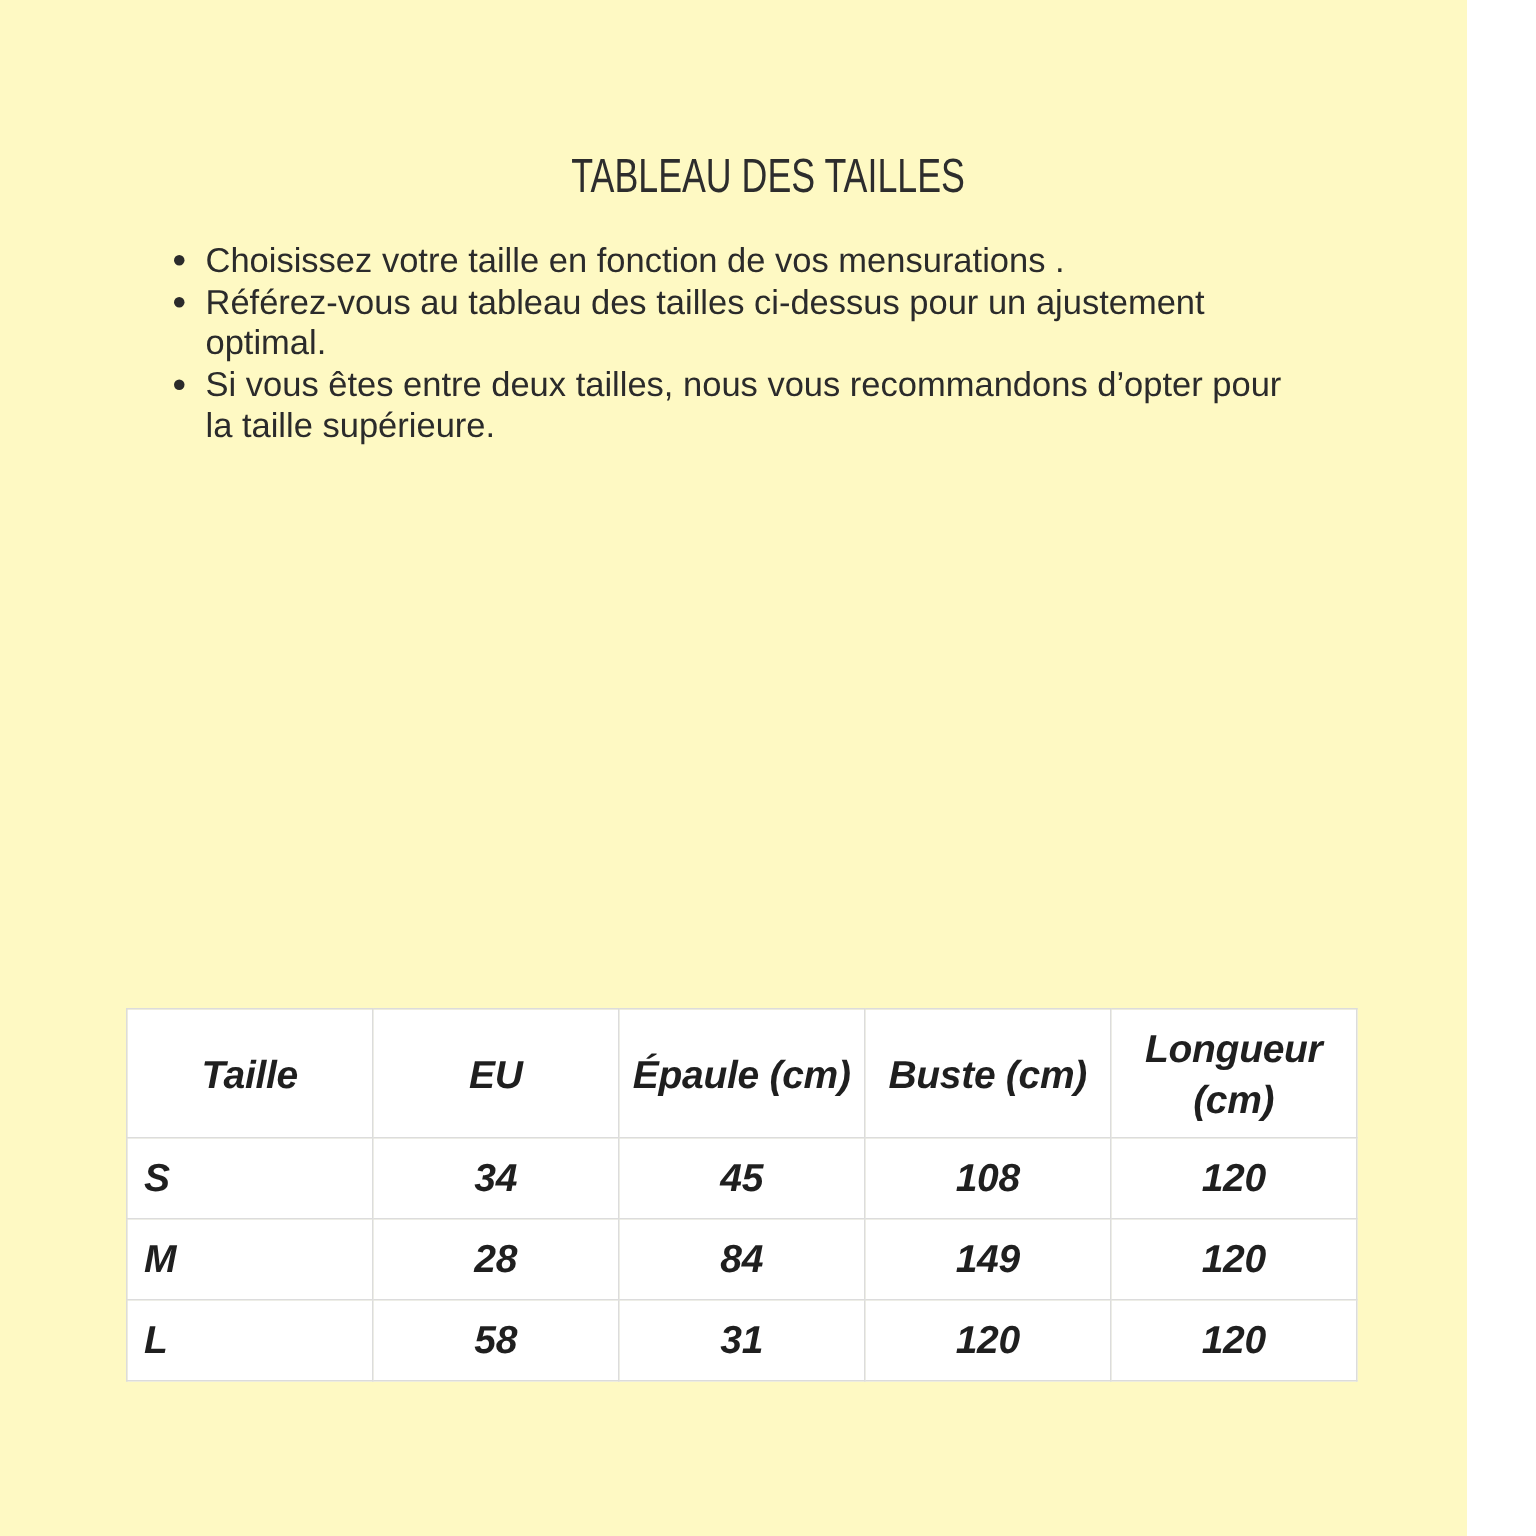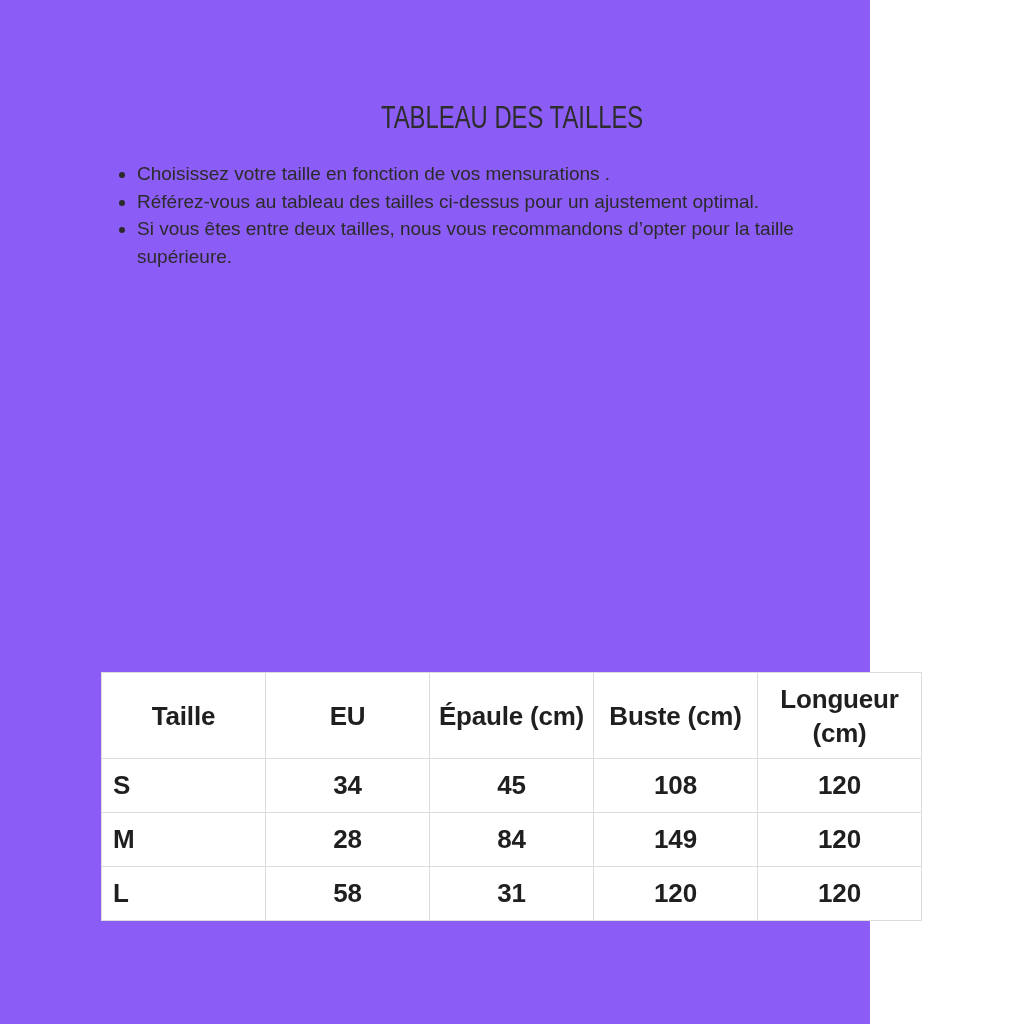--- a/index.html
+++ b/index.html
@@ -5,22 +5,22 @@
   * { box-sizing: content-box; }
   html, body {
     margin: 0; padding: 0;
     width: 1024px; height: 1024px;
     background: #ffffff;
     overflow: hidden;
     font-family: "Liberation Sans", sans-serif;
   }
   .screen {
     position: relative;
-    width: 870px; height: 1024px;
-    background: #8b5cf6;
+    width: 978px; height: 1024px;
+    background: #fef9c3;
   }
 
   
   .page-title {
     position: absolute;
     top: 99px; left: 0;
     width: 1024px;
     margin: 0;
     text-align: center;
     font-weight: 400;
@@ -35,37 +35,38 @@
     white-space: nowrap;
   }
 
   
   .intro-list {
     position: absolute;
     top: 160px; left: 101px;
     width: 740px;
     margin: 0;
     padding: 0 0 0 36px;
-    font-size: 19px;
+    font-size: 23px;
     line-height: 27.5px;
     color: #2b2b2b;
   }
   .intro-list li { margin: 0; padding: 0; }
 
   
   .size-table {
     position: absolute;
-    top: 672px; left: 101px;
+    top: 672px; left: 84px;
     width: 820px;
     border-collapse: collapse;
     table-layout: fixed;
     font-size: 26px;
     font-weight: 700;
     color: #1f1f1f;
     letter-spacing: -0.2px;
+    font-style: italic;
   }
   .size-table th, .size-table td {
     border: 1px solid #dcdcdc;
     vertical-align: middle;
     background: #ffffff;
   }
   .size-table thead th {
     height: 85px;
     padding: 0 5px;
     text-align: center;

